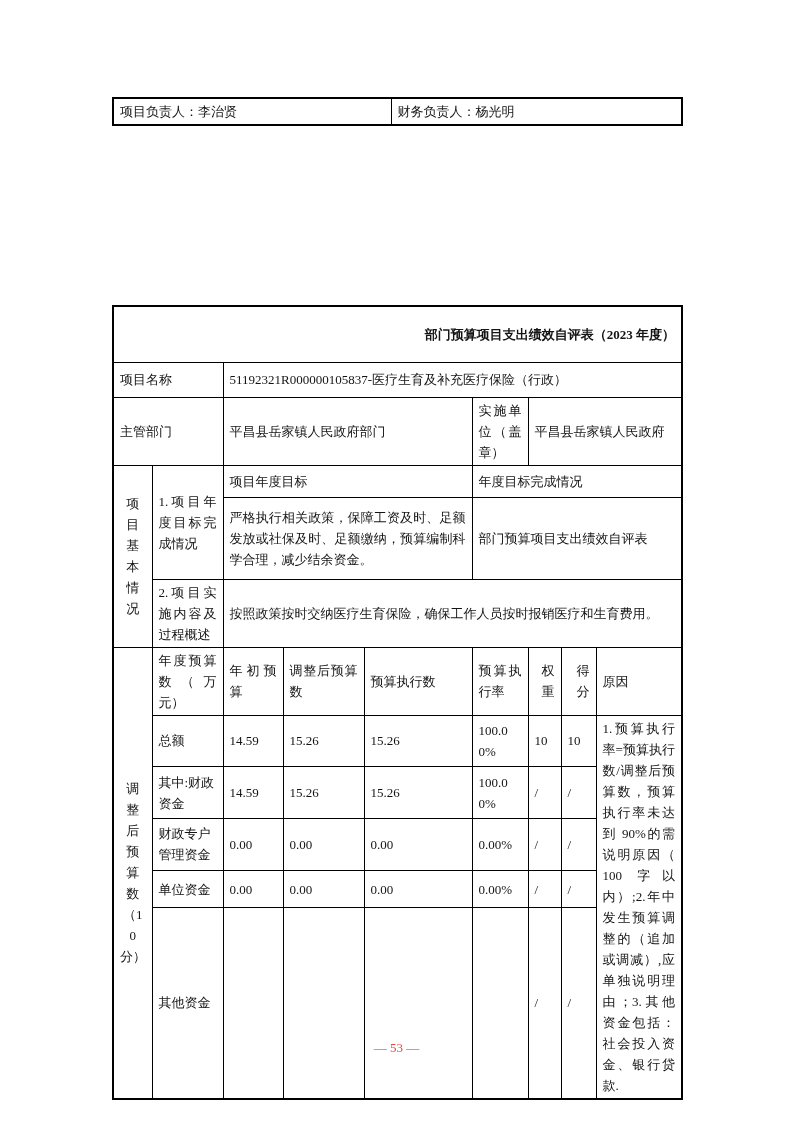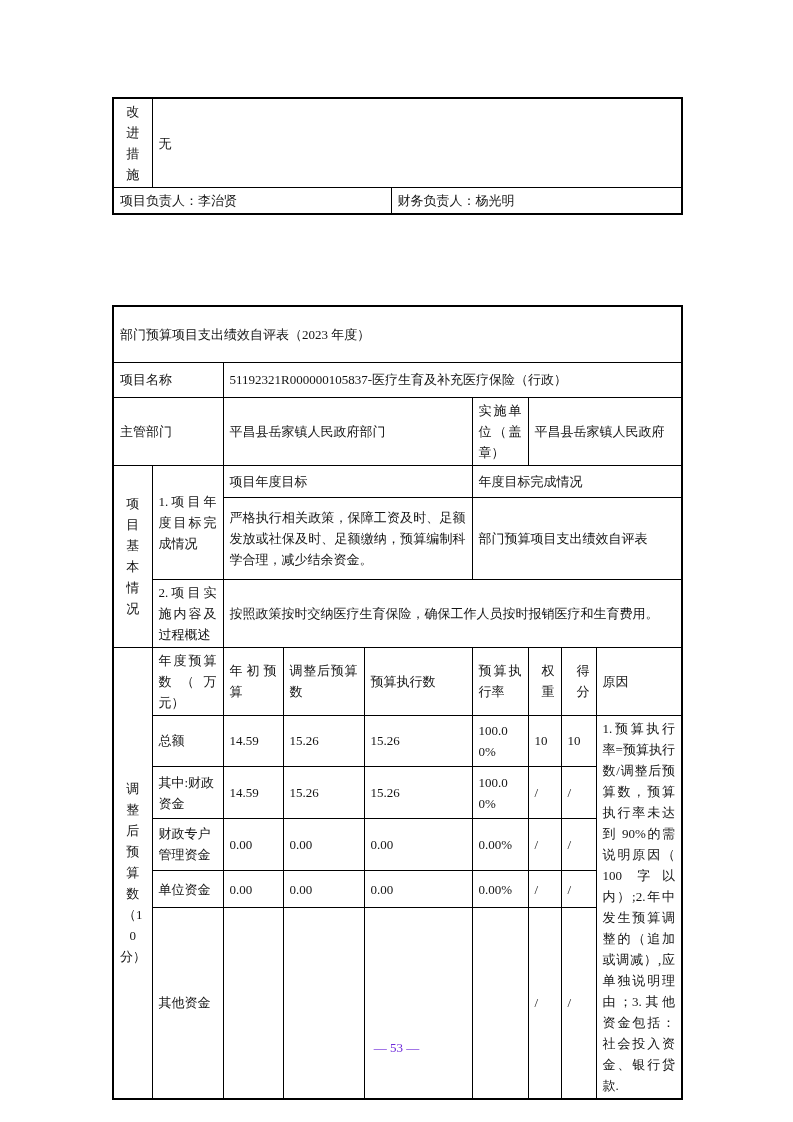--- a/index.html
+++ b/index.html
@@ -18,46 +18,42 @@
     border:1px solid #000;
     font-size:13px; line-height:21px;
     vertical-align:middle;
     padding:2px 6px;
     word-break:break-all;
     overflow:hidden;
   }
   .t1 { left:112px; top:97px;  width:569px; }
   .t2 { left:112px; top:305px; width:569px; }
   td.vlabel { text-align:center; padding:2px 4px; }
-  td.title  { text-align:left; padding:2px; }
+  td.title  { text-align:right; padding:2px;font-weight:bold; }
   td.j      { text-align:justify; text-justify:inter-character; }
   td.c      { text-align:right; padding:2px 3px; }
   td.reason { vertical-align:top; line-height:21px; padding:3px 5px; }
   .footer {
     position:absolute; left:0; top:1040px; width:100%;
-    text-align:center; font-size:13px; color:#6d28d9;
+    text-align:center; font-size:13px; color:#ef4444;
     font-family:"Liberation Serif","DejaVu Serif",serif;
   }
 </style>
 </head>
 <body>
 
 <div class="page">
 
   <table class="tbl t1">
     <colgroup>
       <col style="width:39px">
         <col style="width:239px">
         <col style="width:291px">
     </colgroup>
     <tbody>
-      <tr style="height:44px">
-        <td class="vlabel">改进措施</td>
-        <td colspan="2">无</td>
-      </tr>
       <tr style="height:22px">
         <td colspan="2">项目负责人：李治贤</td>
         <td>财务负责人：杨光明</td>
       </tr>
     </tbody>
   </table>
 
   <table class="tbl t2">
     <colgroup>
       <col style="width:39px">

